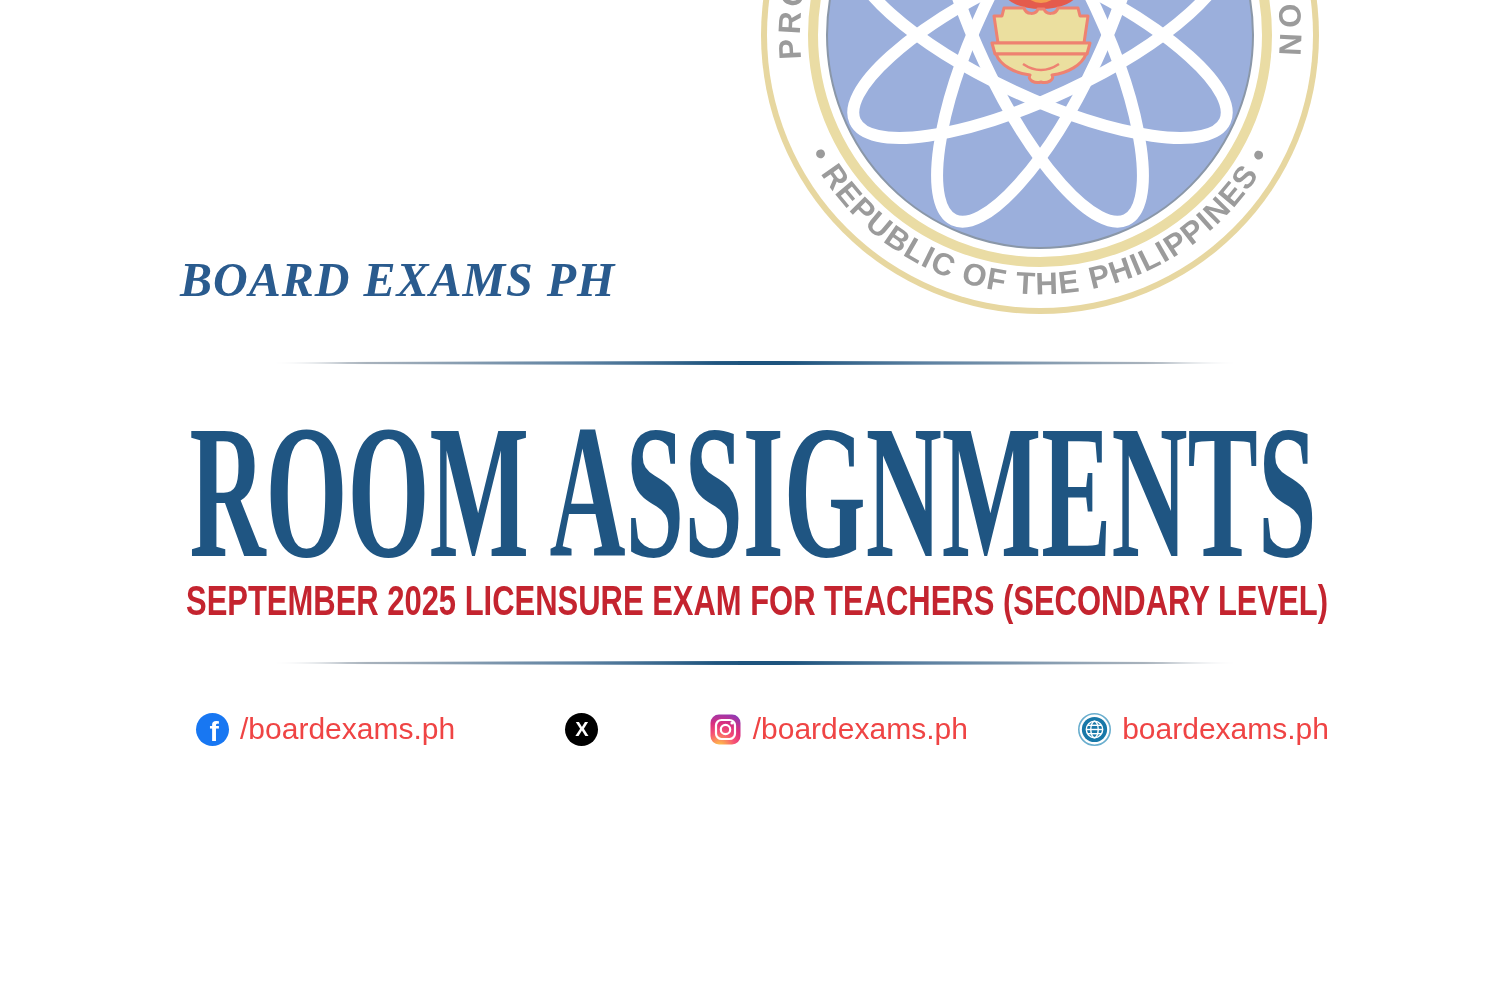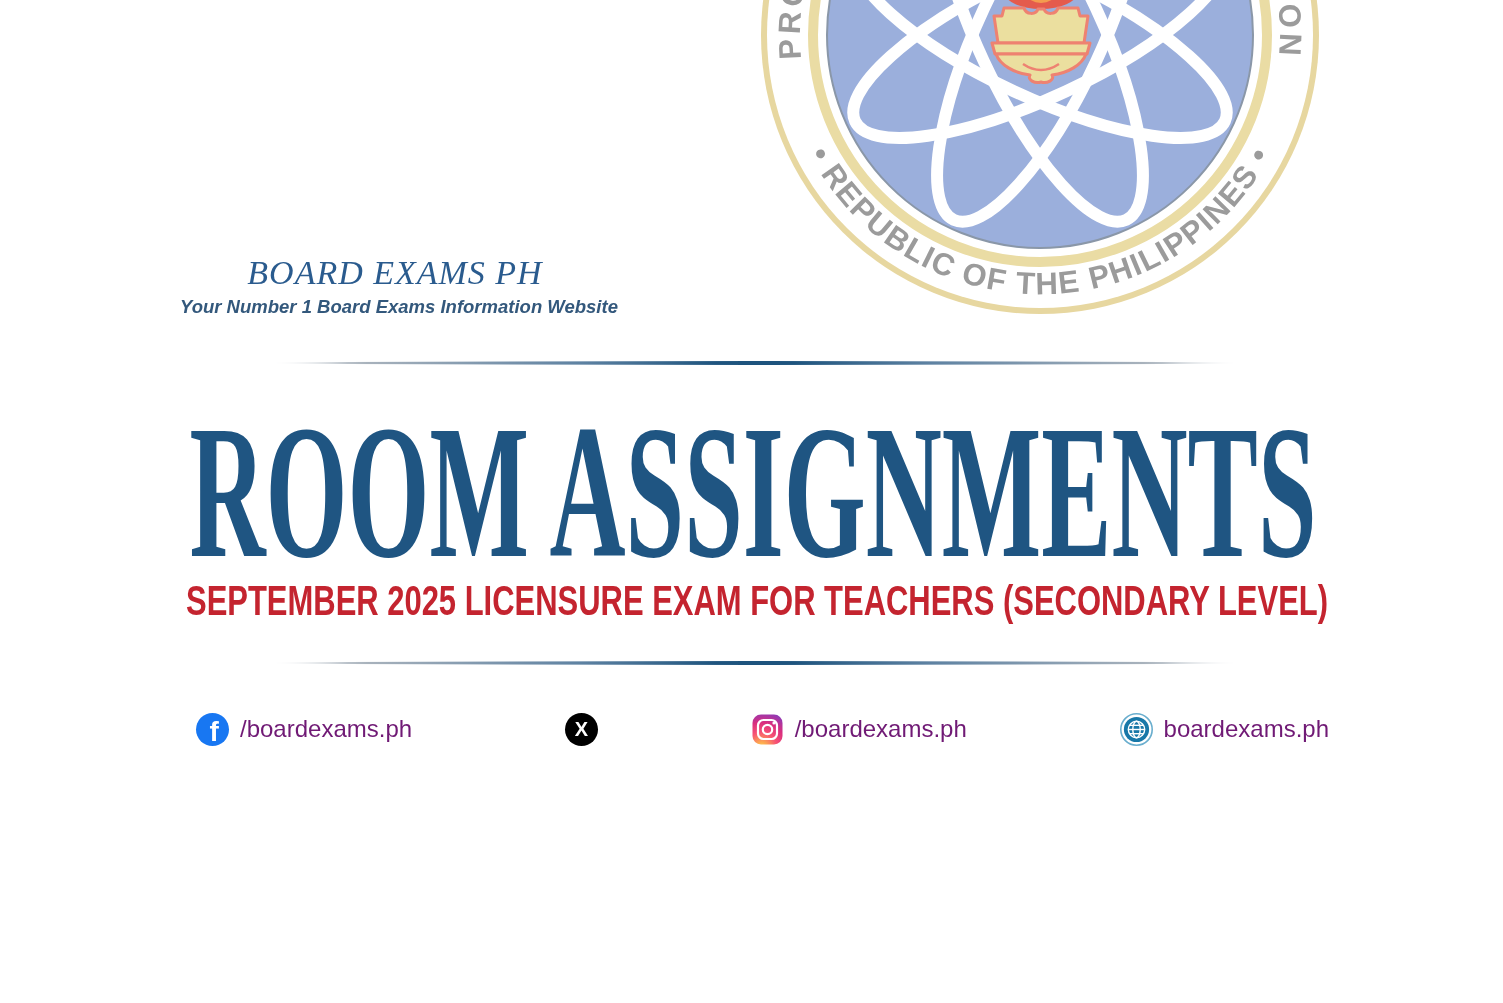--- a/index.html
+++ b/index.html
@@ -19,22 +19,22 @@
     font-weight:700;
     fill:#9B9B9B;
   }
   .ring-text.top{font-size:31px;letter-spacing:4px;}
   .ring-text.bottom{font-size:31px;letter-spacing:1.5px;}
 
   
   .brand{left:180px;top:256px;width:430px;text-align:center;}
   .brand-title{
     font-family:"Liberation Serif", serif;
-    font-style:italic;font-weight:400;
-    font-size:34px;line-height:1.0;
+    font-style:italic;font-weight:700;
+    font-size:48px;line-height:1.0;
     letter-spacing:1px;
     color:#2A5B8E;
     white-space:nowrap;
   }
   .brand-tagline{
     margin-top:6px;
     font-family:"Liberation Sans", sans-serif;
     font-style:italic;font-weight:600;
     font-size:18.5px;
     color:#33587C;
@@ -69,21 +69,21 @@
     fill:#C4242F;
   }
 
   
   .social-row{
     left:196px;top:711px;width:1133px;height:36px;
     display:flex;align-items:center;justify-content:space-between;
   }
   .social-item{display:flex;align-items:center;gap:11px;cursor:pointer;}
   .social-handle{
-    font-size:24px;color:#701a75;white-space:nowrap;
+    font-size:30px;color:#ef4444;white-space:nowrap;
   }
   .social-item.item-x .social-handle{position:relative;top:-4px;}
   .icon-wrap{width:33px;height:33px;display:block;flex:0 0 auto;}
   .fb-circle{
     width:33px;height:33px;border-radius:50%;
     background:#1877F2;overflow:hidden;position:relative;
   }
   .fb-f{
     position:absolute;left:55%;top:5px;transform:translateX(-50%);
     color:#fff;font-family:"Liberation Sans",sans-serif;
@@ -133,21 +133,20 @@
     <text class="ring-text top" text-anchor="middle">
       <textPath href="#arcTop" startOffset="50%">PROFESSIONAL REGULATION COMMISSION</textPath>
     </text>
     <text class="ring-text bottom" text-anchor="middle">
       <textPath href="#arcBottom" startOffset="50%">• REPUBLIC OF THE PHILIPPINES •</textPath>
     </text>
   </svg>
 
   <div class="abs brand">
     <div class="brand-title">BOARD EXAMS PH</div>
-    <div class="brand-tagline">Your Number 1 Board Exams Information Website</div>
   </div>
 
   <div class="abs divider divider-top"></div>
 
   <svg class="abs heading-svg" width="1200" height="150">
     <text class="heading-text" x="600" y="138" text-anchor="middle" textLength="1127" lengthAdjust="spacingAndGlyphs">ROOM ASSIGNMENTS</text>
   </svg>
 
   <svg class="abs subtitle-svg" width="1200" height="50">
     <text class="subtitle-text" x="600" y="37" text-anchor="middle" textLength="1142" lengthAdjust="spacingAndGlyphs">SEPTEMBER 2025 LICENSURE EXAM FOR TEACHERS (SECONDARY LEVEL)</text>

